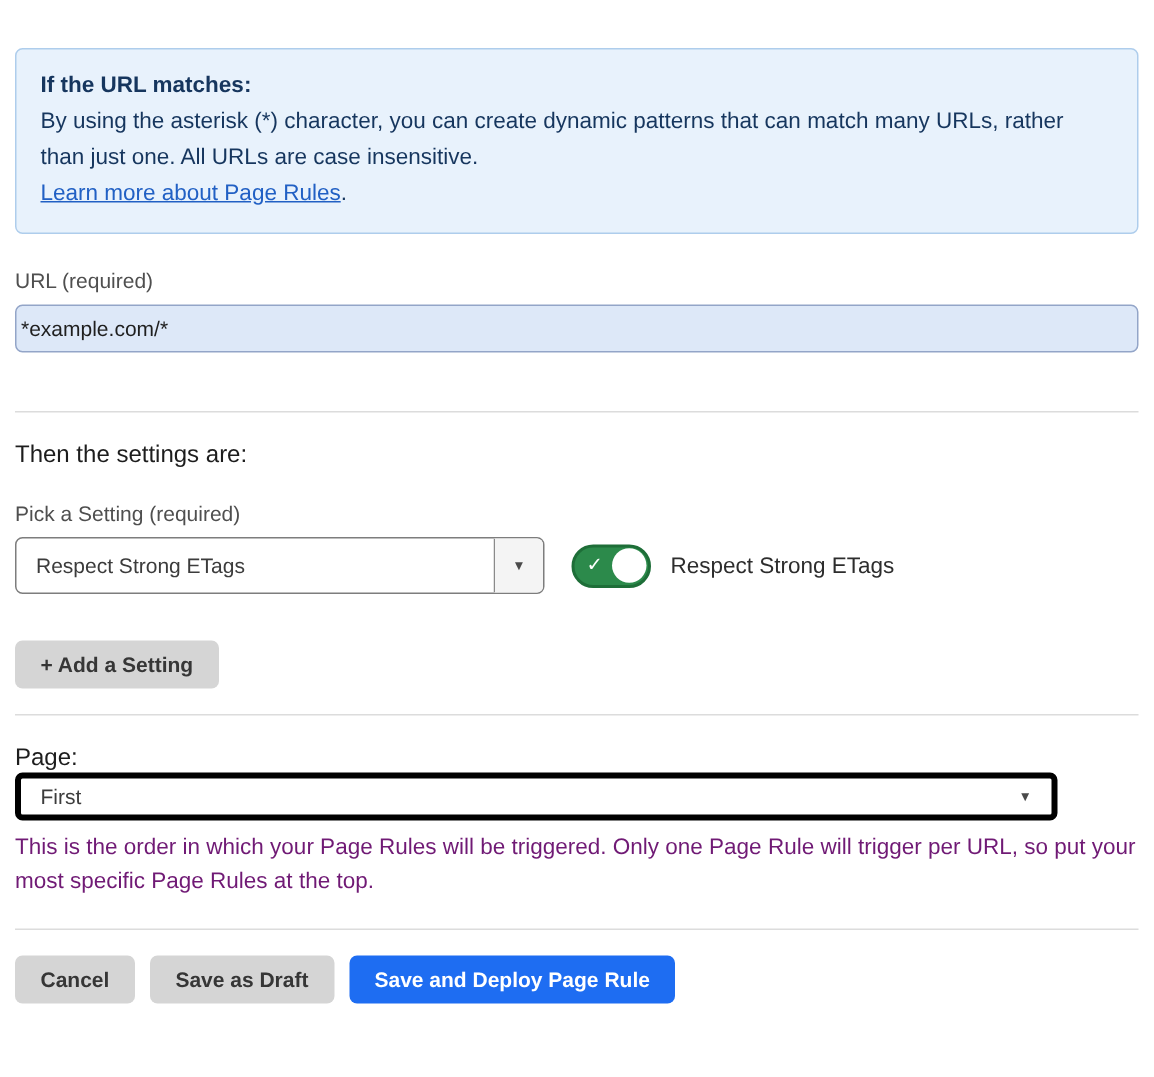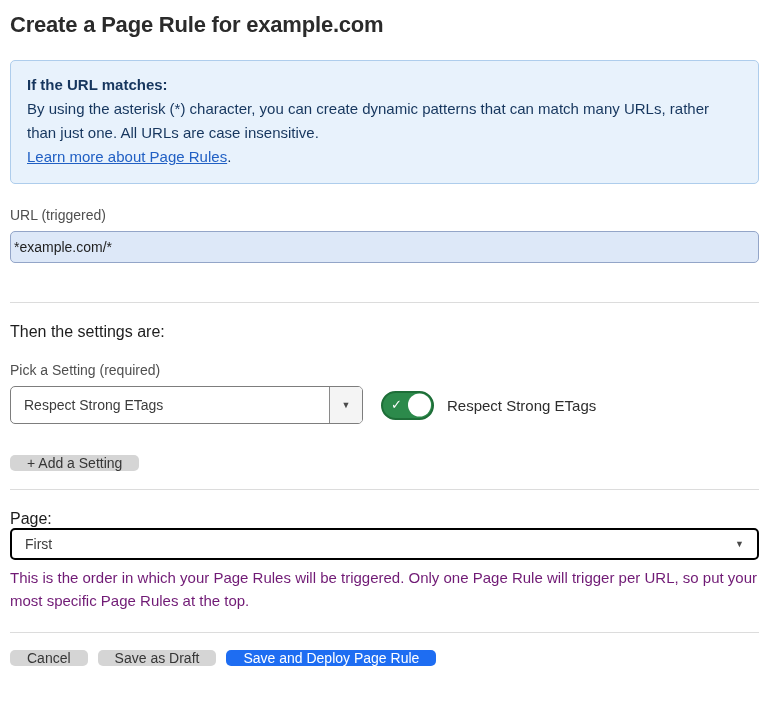--- a/index.html
+++ b/index.html
@@ -145,37 +145,38 @@
     margin-left: 13px;
     font-size: 15px;
     color: #2d2d2d;
   }
 
   .btn {
     display: inline-flex;
     align-items: center;
     justify-content: center;
     height: 16px;
-    padding: 0 17px;
+    padding: 16px 17px;
     border: none;
     border-radius: 5px;
     font-size: 14px;
     font-family: "Liberation Sans", "DejaVu Sans", sans-serif;
     cursor: pointer;
+    font-weight: bold;
   }
   .btn-gray { background: #d5d5d5; color: #363636; }
   .btn-blue { background: #1e6df2; color: #ffffff; }
 
   .add-setting-btn { margin-top: 31px; }
 
   .select-option-label { margin-top: 24px; }
   .order-select {
-    width: 749px;
+    width: 695px;
     height: 32px;
-    border: 2px solid #000000;
+    border: 4px solid #000000;
   }
   .order-select .select-arrow-plain {
     display: flex;
     align-items: center;
     padding-right: 13px;
   }
 
   .help-text {
     margin-top: 6px;
     font-size: 15px;
@@ -184,30 +185,29 @@
     max-width: 749px;
   }
 
   .actions { display: flex; gap: 10px; margin-top: 17px; }
 </style>
 </head>
 <body>
 
 <div class="page">
 
-  <h1 class="page-title">Create a Page Rule for example.com</h1>
 
   <div class="info-box">
     <div class="info-heading">If the URL matches:</div>
     <div class="info-body">By using the asterisk (*) character, you can create dynamic patterns that can match many URLs, rather than just one. All URLs are case insensitive.</div>
     <div class="info-link-line"><a class="info-link">Learn more about Page Rules</a><span class="info-link-suffix">.</span></div>
   </div>
 
   <div class="url-section">
-    <label class="field-label">URL (triggered)</label>
+    <label class="field-label">URL (required)</label>
     <input class="url-input" type="text" value="*example.com/*" style="">
   </div>
 
   <hr class="divider divider-1">
 
   <h2 class="section-heading settings-heading">Then the settings are:</h2>
 
   <label class="field-label pick-setting-label">Pick a Setting (required)</label>
 
   <div class="setting-row">

